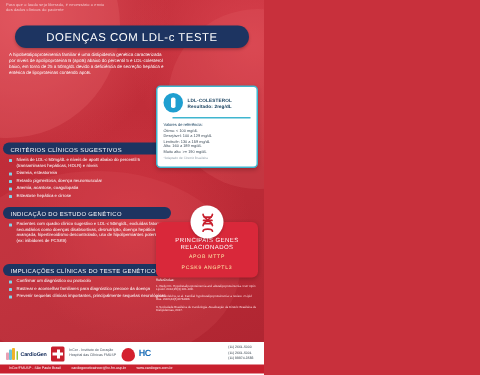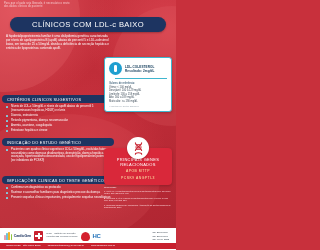--- a/index.html
+++ b/index.html
@@ -116,21 +116,21 @@
 <div class="swoosh sw1"></div>
 <div class="swoosh sw2"></div>
 <div class="swoosh sw3"></div>
 
 <div class="topstrip">
   <div class="topline">Para que o laudo seja liberado, é necessário o envio</div>
   <div class="topline">dos dados clínicos do paciente</div>
 </div>
 
 <div class="title">
-  <span>CLÍNICOS COM LDL-c BAIXO</span>
+  <span>DOENÇAS COM LDL-c TESTE</span>
 </div>
 
 <div class="intro">A hipobetalipoproteinemia familiar é uma dislipidemia genética caracterizada por níveis de apolipoproteína B (apoB) abaixo do percentil 5 e LDL-colesterol baixo, em torno de 25 a 50mg/dL devido a deficiência de secreção hepática e entérica de lipoproteínas contendo apoB.</div>
 
 <div class="sec" style="top:95px;">
   <div class="sechead">
     <span>CRITÉRIOS CLÍNICOS SUGESTIVOS</span>
   </div>
   <ul class="blist">
     <li>Níveis de LDL-c 50mg/dL e níveis de apoB abaixo do percentil 5 (transaminases hepáticas, HDLR) e níveis</li>

